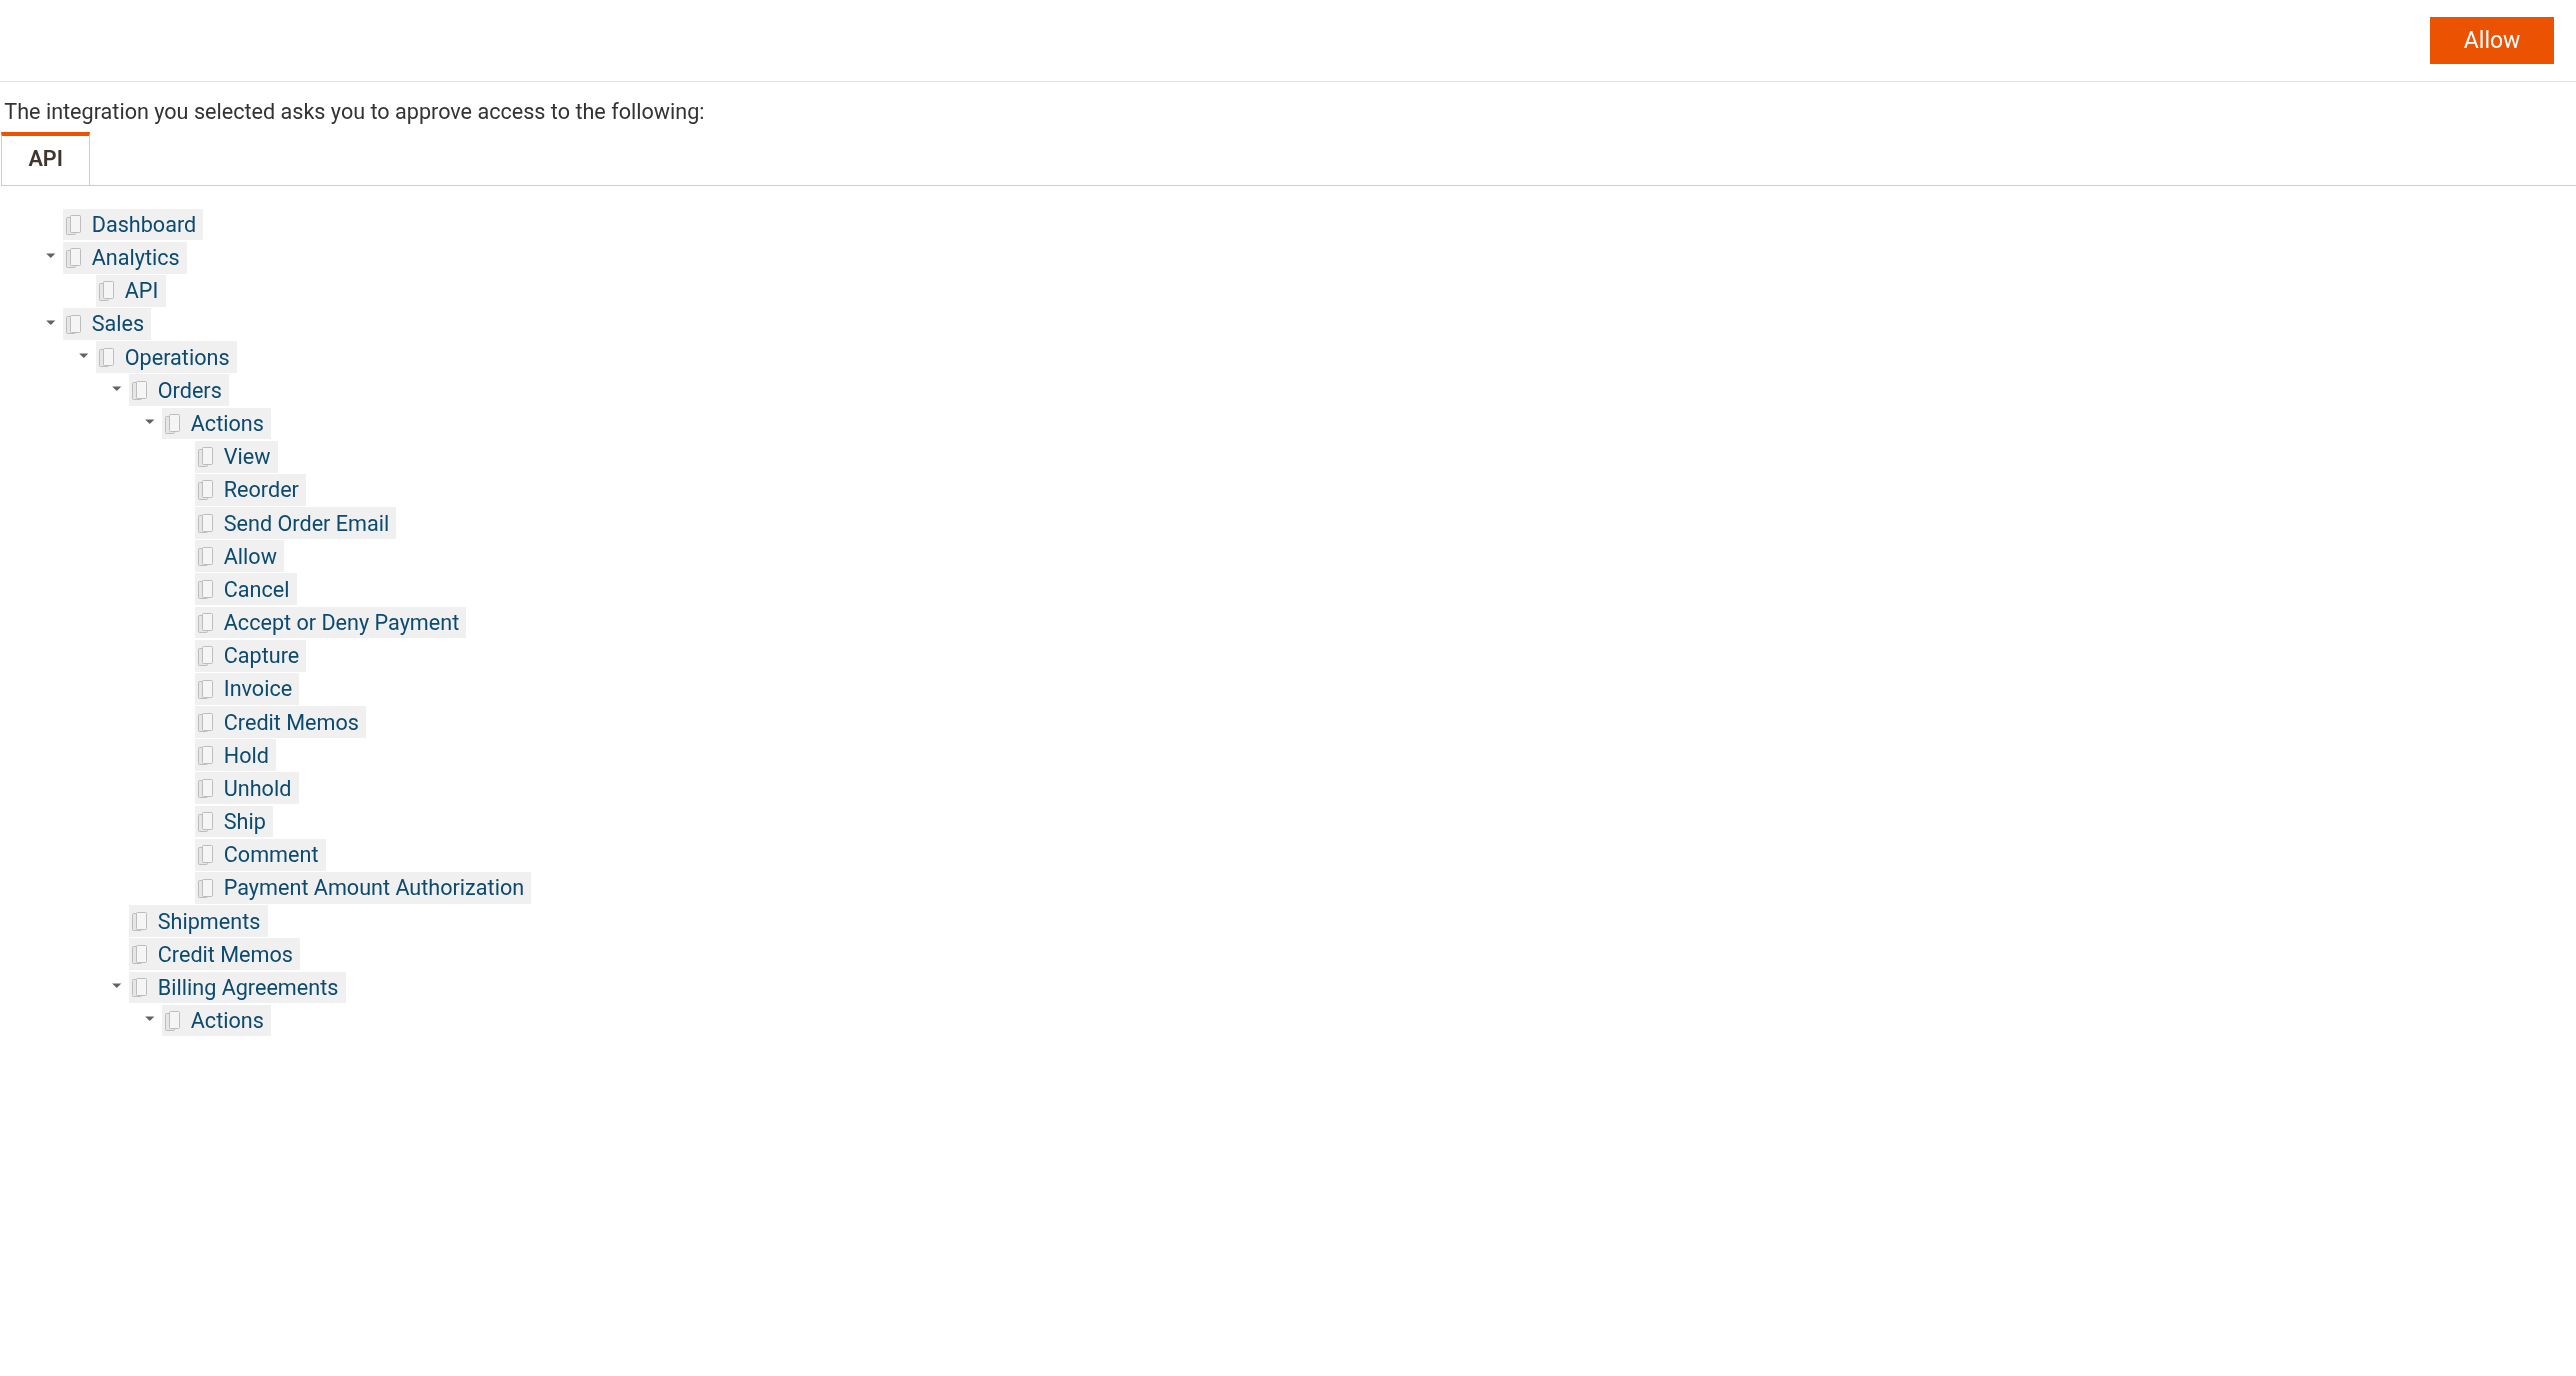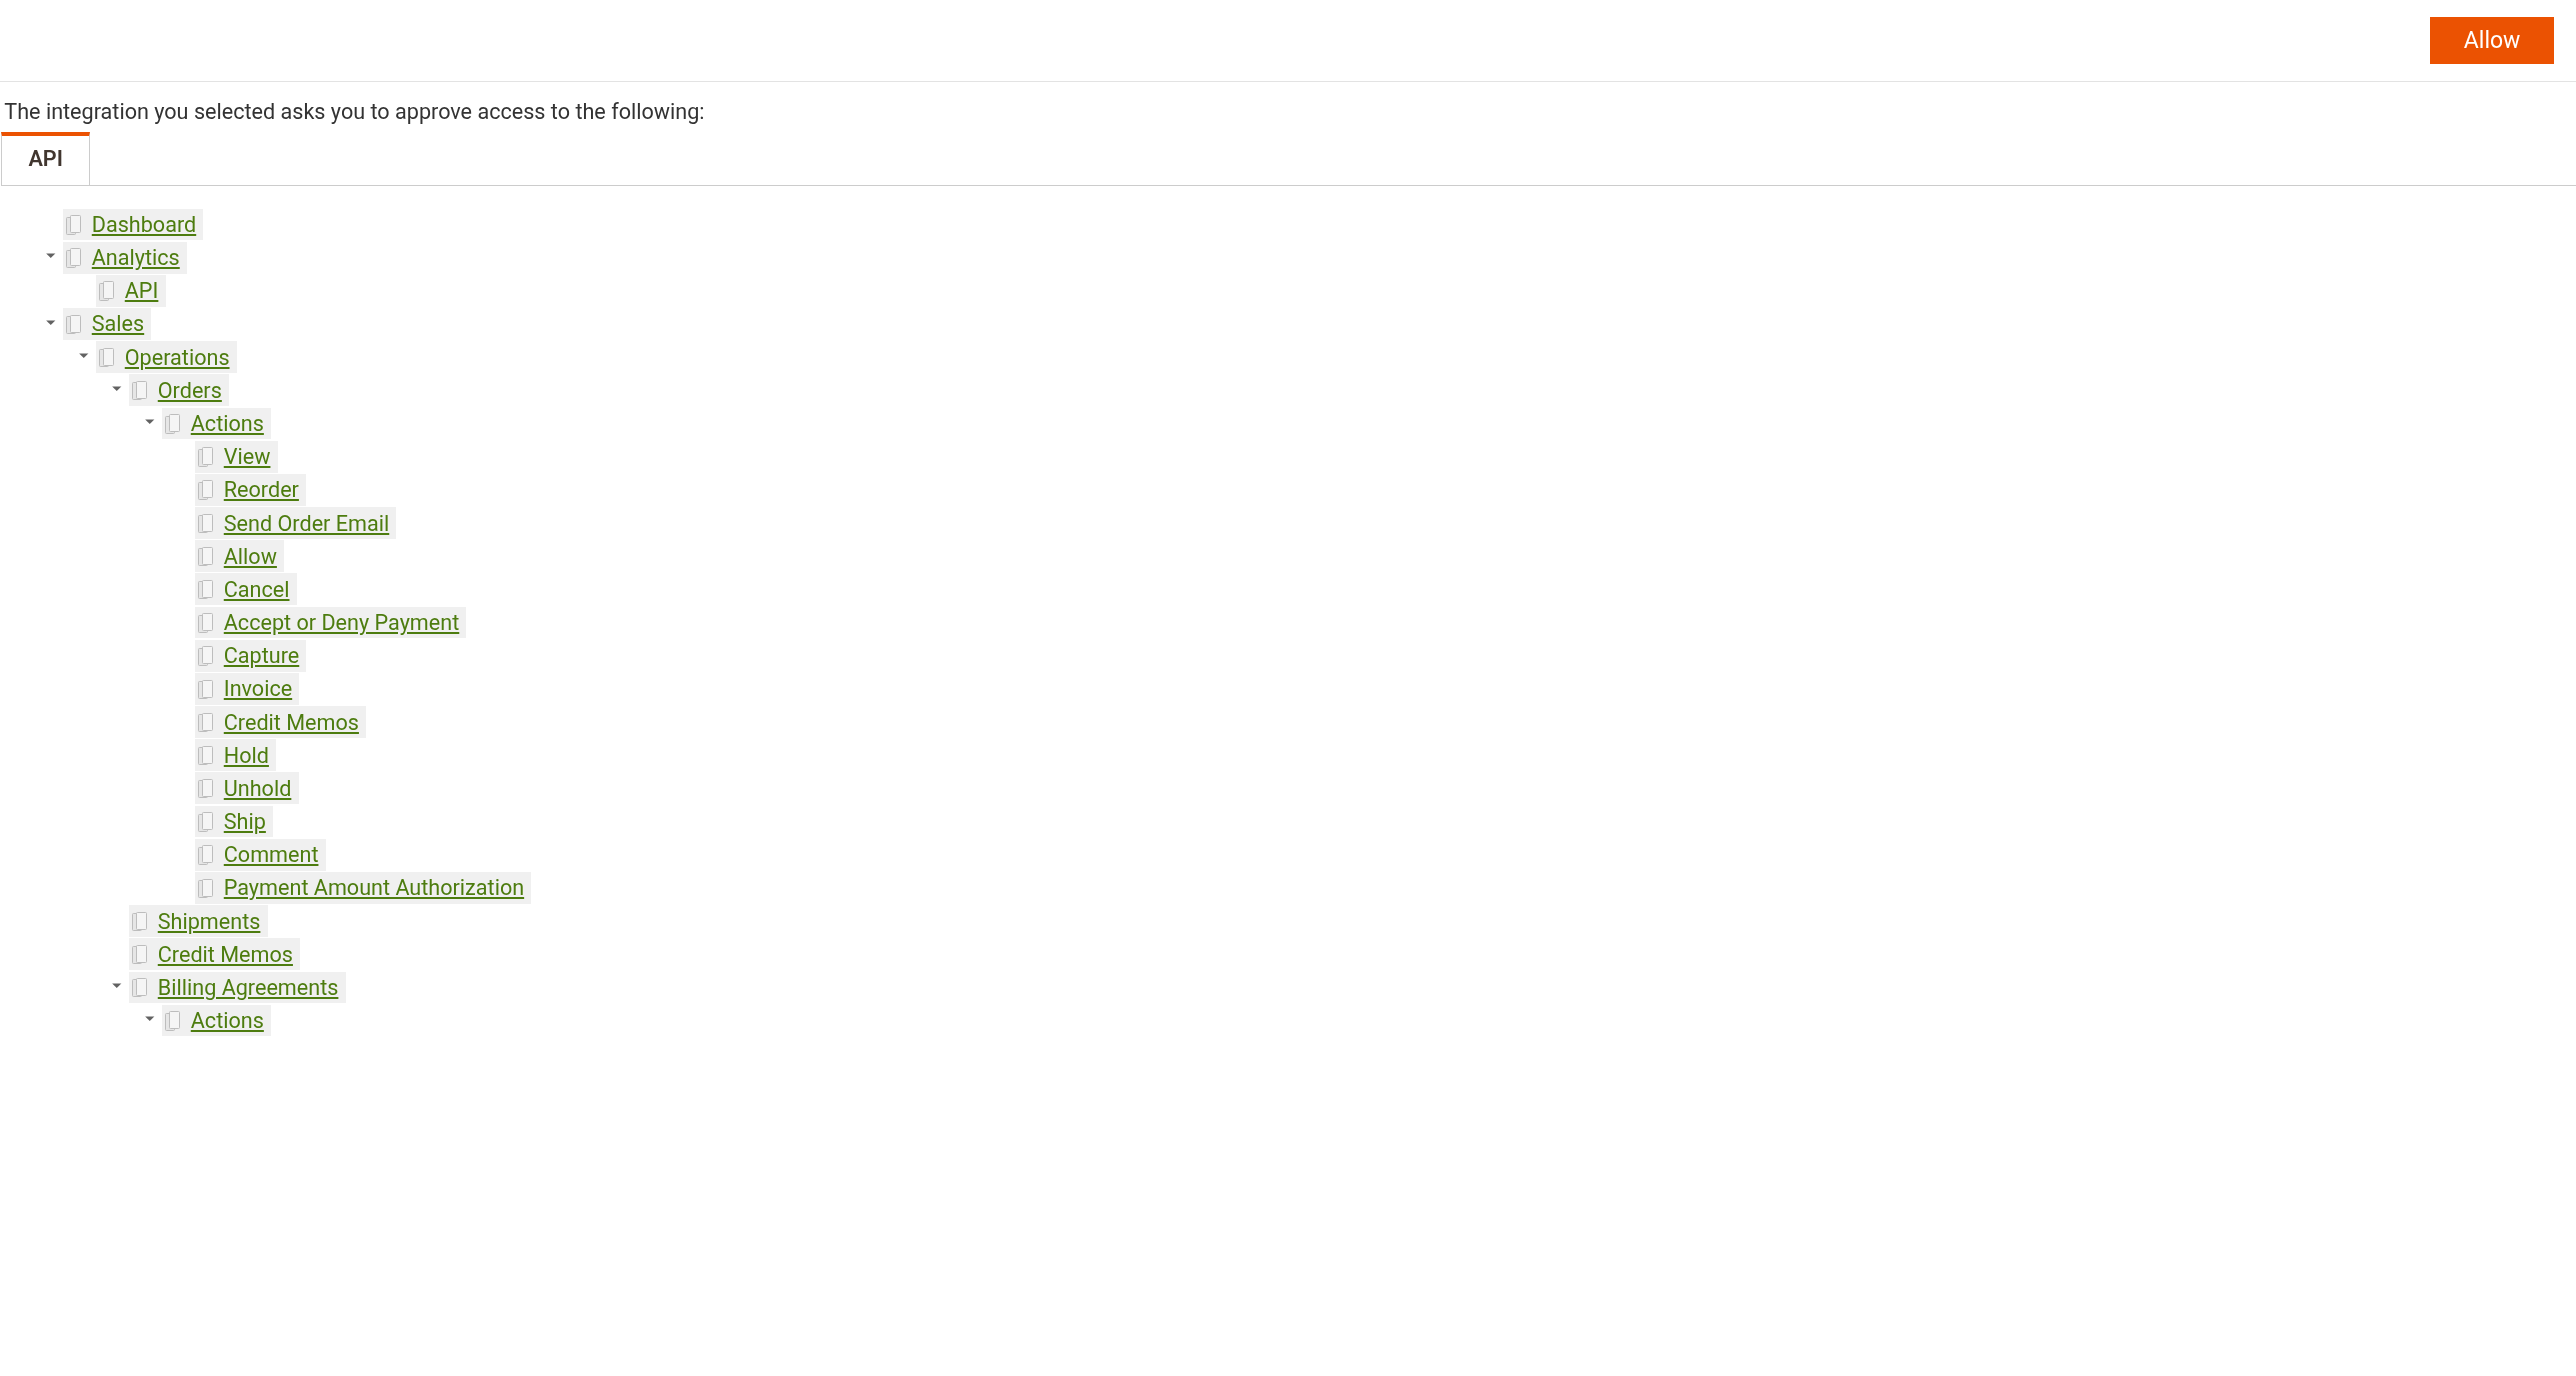--- a/index.html
+++ b/index.html
@@ -113,24 +113,23 @@
   .node-icon::after {
     content: "";
     position: absolute;
     left: 4.3px; top: 0;
     width: 8.6px; height: 16px;
     background: #f5f5f5;
     border: 0.7px solid #bdbdbd;
     border-radius: 1.4px;
   }
   .node-label {
-    color: #4d7c0f;
+    color: #0c4a6e;
     font-size: 21.6px;
     white-space: nowrap;
-    text-decoration: underline;
   }
 </style>
 </head>
 <body>
 
 <div class="header-bar">
   <button class="btn-primary">Allow</button>
 </div>
 
 <div class="intro-text">The integration you selected asks you to approve access to the following:</div>

